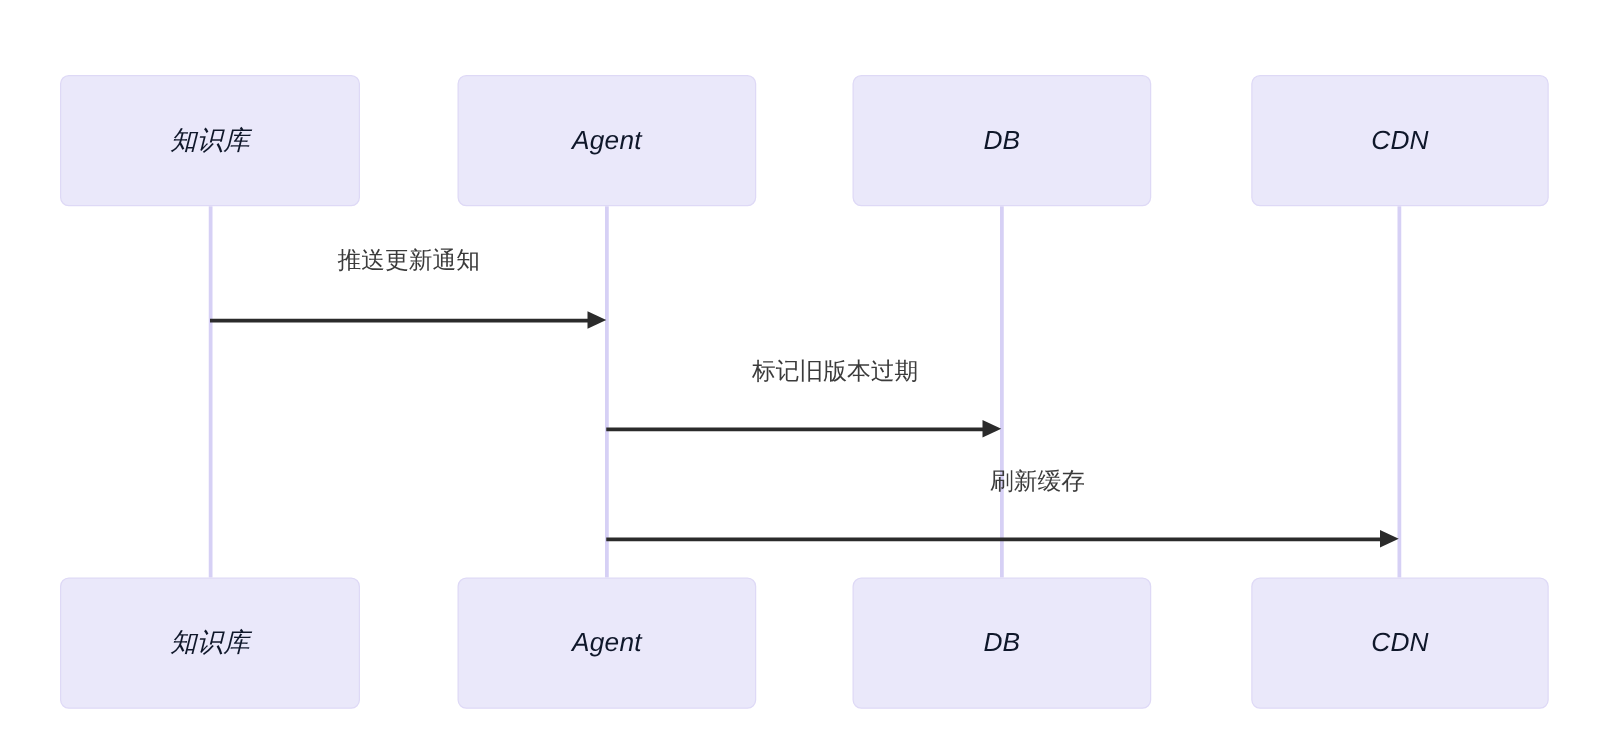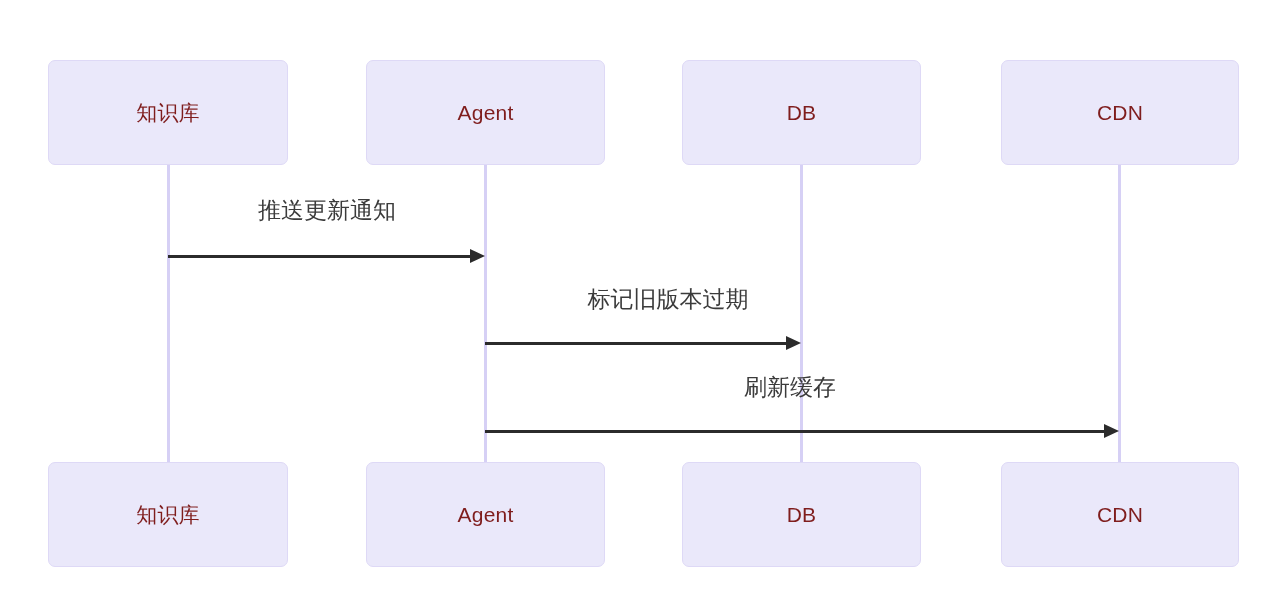--- a/index.html
+++ b/index.html
@@ -27,23 +27,24 @@
     background: #eae8fa;
     border: 1px solid #ded9f6;
     border-radius: 7px;
     display: flex;
     align-items: center;
     justify-content: center;
     box-sizing: border-box;
   }
   .participant-label {
     font-size: 21px;
-    color: #7f1d1d;
+    color: #0f172a;
     line-height: 1;
     letter-spacing: 0.2px;
+    font-style: italic;
   }
   .message {
     position: absolute;
   }
   .message-line {
     position: absolute;
     height: 3px;
     background: #2b2b2b;
     top: 0;
   }
@@ -51,21 +52,21 @@
     position: absolute;
     top: -6px;
     width: 0;
     height: 0;
     border-top: 7.5px solid transparent;
     border-bottom: 7.5px solid transparent;
     border-left: 15px solid #2b2b2b;
   }
   .message-label {
     position: absolute;
-    font-size: 23px;
+    font-size: 19px;
     color: #3b3b3b;
     white-space: nowrap;
     transform: translateX(-50%);
     line-height: 1;
   }
 </style>
 </head>
 <body>
 
 <div id="diagram-canvas">
@@ -110,16 +111,16 @@
         <div class="message-label" style="left: 327px; top: -56px;">推送更新通知</div>
       </div>
       <div class="message" style="left: 0px; top: 342px;">
         <div class="message-line" style="left: 485px; width: 304px;"></div>
         <div class="message-arrowhead" style="left: 786px;"></div>
         <div class="message-label" style="left: 668px; top: -54px;">标记旧版本过期</div>
       </div>
       <div class="message" style="left: 0px; top: 430px;">
         <div class="message-line" style="left: 485px; width: 622px;"></div>
         <div class="message-arrowhead" style="left: 1104px;"></div>
-        <div class="message-label" style="left: 790px; top: -54px;">刷新缓存</div>
+        <div class="message-label" style="left: 830px; top: -54px;">刷新缓存</div>
       </div>
     </div>
 </div>
 
 </body></html>

